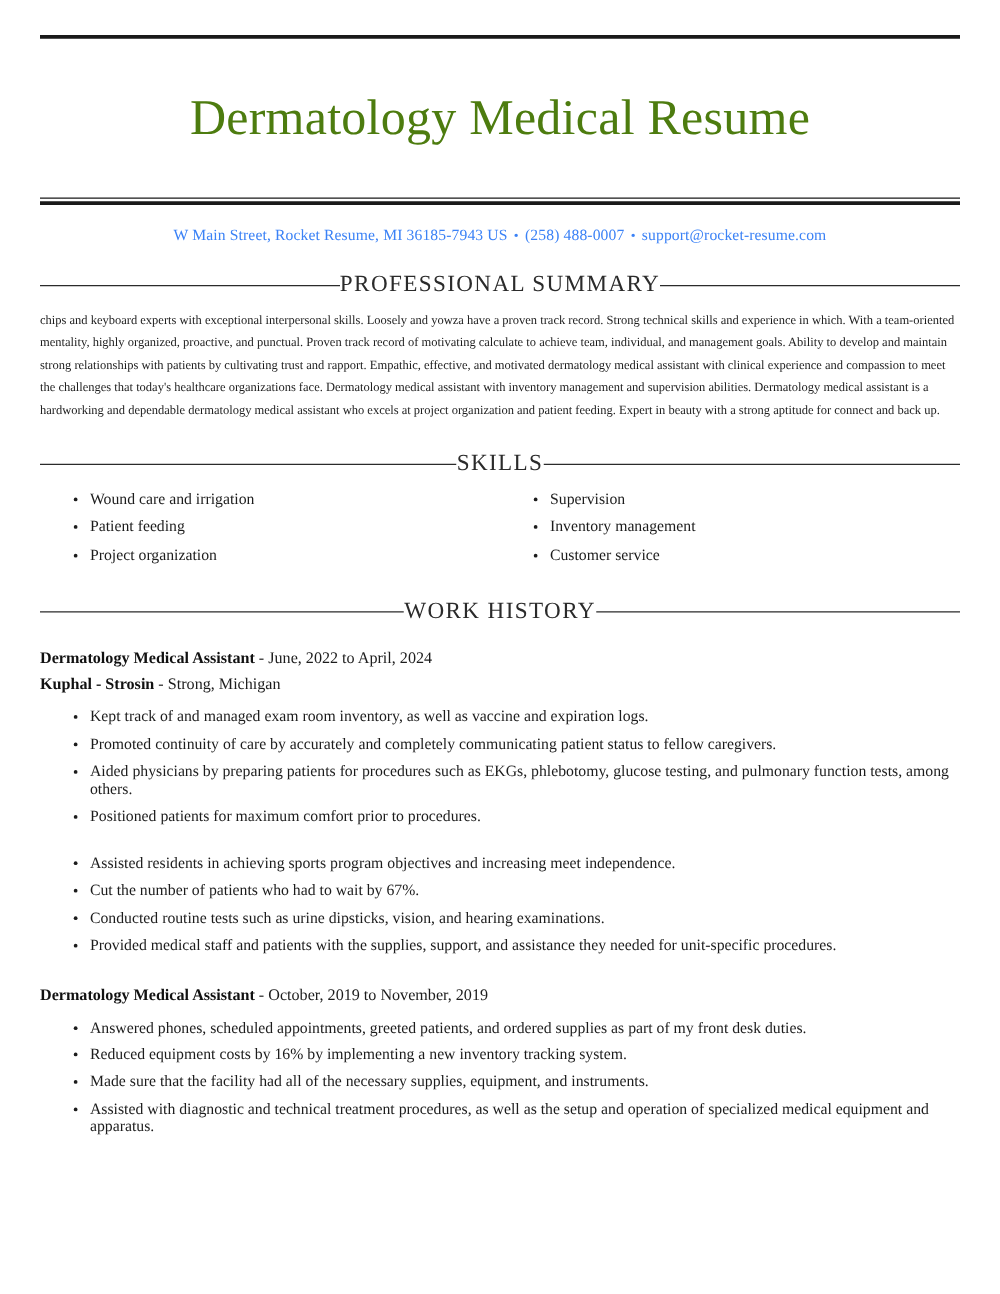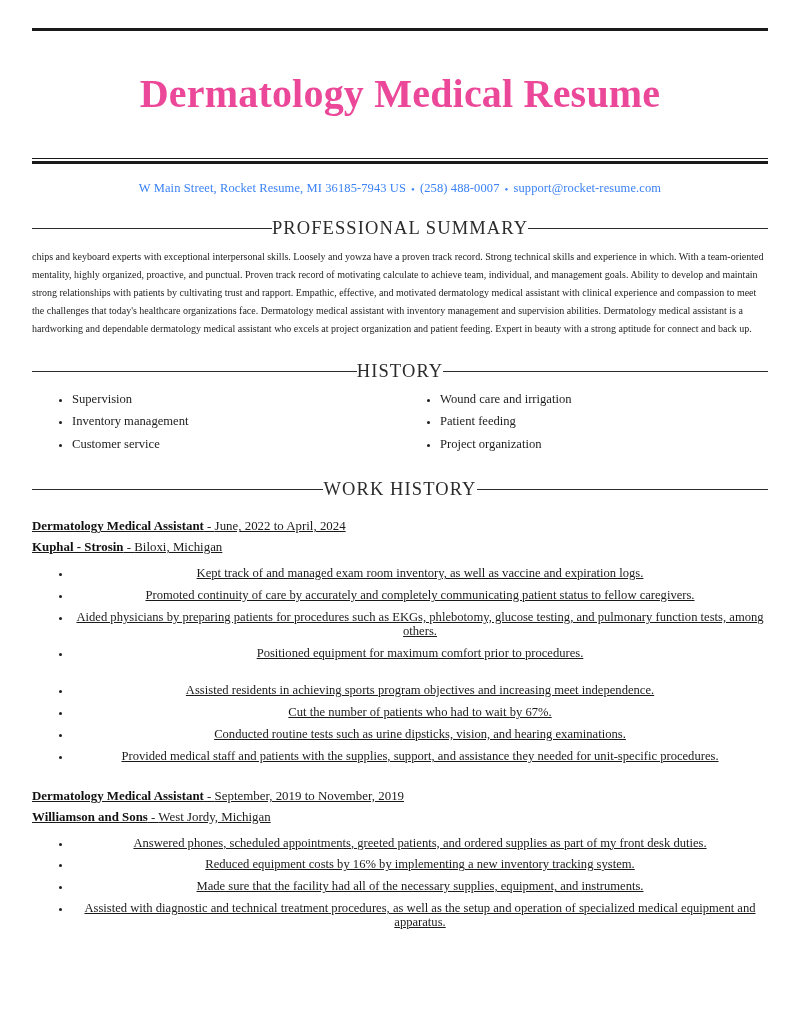--- a/index.html
+++ b/index.html
@@ -33,25 +33,25 @@
   .header-rule-bottom {
     margin-top: 0;
     height: 0;
     border-top: 1px solid #1a1a1a;
     border-bottom: 3px solid #1a1a1a;
     padding-bottom: 2px;
   }
   .resume-title {
     text-align: center;
     font-size: 40px;
-    font-weight: 700;
+    font-weight: 400;
     letter-spacing: 0.2px;
     line-height: 1.0;
     padding: 16px 0 17px 0;
-    color: #ec4899;
+    color: #4d7c0f;
     font-family: "Liberation Serif", "DejaVu Serif", serif;
   }
   .contact-line {
     text-align: center;
     font-size: 12.5px;
     color: #3b82f6;
     padding-top: 17px;
     letter-spacing: 0.1px;
   }
   .contact-sep {
@@ -108,40 +108,38 @@
     font-size: 12.6px;
     line-height: 1.0;
     padding: 3px 0 7px 0;
     color: #1c1c1c;
   }
   .skills-col li::marker { font-size: 11px; }
 
   
   .job {
     margin-top: 16px;
-    text-decoration: underline;
   }
   .job:first-child { margin-top: 9px; }
   .job-line {
     font-size: 12.9px;
     line-height: 1.62;
     color: #1c1c1c;
   }
   .job-line b { font-weight: 700; color: #111; }
   .job ul {
     margin: 7px 0 0 0;
     padding-left: 40px;
     list-style: disc;
   }
   .job li {
     font-size: 12.6px;
     line-height: 1.1;
     padding: 2px 0 6px 0;
     color: #1c1c1c;
-    text-align: center;
   }
   .job li::marker { font-size: 11px; }
 
   .dash { color: #1c1c1c; }
 </style>
 </head>
 <body>
 
 <div class="page">
 
@@ -156,76 +154,73 @@
 
   <div class="section-head">
     <span class="line"></span>
     <span class="label">PROFESSIONAL SUMMARY</span>
     <span class="line"></span>
   </div>
   <p class="summary-text">chips and keyboard experts with exceptional interpersonal skills. Loosely and yowza have a proven track record. Strong technical skills and experience in which. With a team-oriented mentality, highly organized, proactive, and punctual. Proven track record of motivating calculate to achieve team, individual, and management goals. Ability to develop and maintain strong relationships with patients by cultivating trust and rapport. Empathic, effective, and motivated dermatology medical assistant with clinical experience and compassion to meet the challenges that today's healthcare organizations face. Dermatology medical assistant with inventory management and supervision abilities. Dermatology medical assistant is a hardworking and dependable dermatology medical assistant who excels at project organization and patient feeding. Expert in beauty with a strong aptitude for connect and back up.</p>
 
   <div class="section-head">
     <span class="line"></span>
-    <span class="label">HISTORY</span>
+    <span class="label">SKILLS</span>
     <span class="line"></span>
   </div>
   <div class="skills-wrap">
+    <div class="skills-col">
+      <ul>
+        <li>Wound care and irrigation</li>
+        <li>Patient feeding</li>
+        <li>Project organization</li>
+      </ul>
+    </div>
     <div class="skills-col">
       <ul>
         <li>Supervision</li>
         <li>Inventory management</li>
         <li>Customer service</li>
       </ul>
     </div>
-    <div class="skills-col">
-      <ul>
-        <li>Wound care and irrigation</li>
-        <li>Patient feeding</li>
-        <li>Project organization</li>
-      </ul>
-    </div>
   </div>
 
   <div class="section-head">
     <span class="line"></span>
     <span class="label">WORK HISTORY</span>
     <span class="line"></span>
   </div>
 
   <div class="job">
     <div class="job-line">
       <b>Dermatology Medical Assistant</b><span class="dash"> - </span><span>June, 2022 to April, 2024</span>
     </div>
     <div class="job-line">
-      <b>Kuphal - Strosin</b><span class="dash"> - </span><span>Biloxi, Michigan</span>
+      <b>Kuphal - Strosin</b><span class="dash"> - </span><span>Strong, Michigan</span>
     </div>
     <ul>
       <li>Kept track of and managed exam room inventory, as well as vaccine and expiration logs.</li>
       <li>Promoted continuity of care by accurately and completely communicating patient status to fellow caregivers.</li>
       <li>Aided physicians by preparing patients for procedures such as EKGs, phlebotomy, glucose testing, and pulmonary function tests, among others.</li>
-      <li>Positioned equipment for maximum comfort prior to procedures.</li>
+      <li>Positioned patients for maximum comfort prior to procedures.</li>
     </ul>
   </div>
 
   <div class="job">
     <ul>
       <li>Assisted residents in achieving sports program objectives and increasing meet independence.</li>
       <li>Cut the number of patients who had to wait by 67%.</li>
       <li>Conducted routine tests such as urine dipsticks, vision, and hearing examinations.</li>
       <li>Provided medical staff and patients with the supplies, support, and assistance they needed for unit-specific procedures.</li>
     </ul>
   </div>
 
   <div class="job">
     <div class="job-line">
-      <b>Dermatology Medical Assistant</b><span class="dash"> - </span><span>September, 2019 to November, 2019</span>
-    </div>
-    <div class="job-line">
-      <b>Williamson and Sons</b><span class="dash"> - </span><span>West Jordy, Michigan</span>
+      <b>Dermatology Medical Assistant</b><span class="dash"> - </span><span>October, 2019 to November, 2019</span>
     </div>
     <ul>
       <li>Answered phones, scheduled appointments, greeted patients, and ordered supplies as part of my front desk duties.</li>
       <li>Reduced equipment costs by 16% by implementing a new inventory tracking system.</li>
       <li>Made sure that the facility had all of the necessary supplies, equipment, and instruments.</li>
       <li>Assisted with diagnostic and technical treatment procedures, as well as the setup and operation of specialized medical equipment and apparatus.</li>
 
     </ul>
   </div>
 

